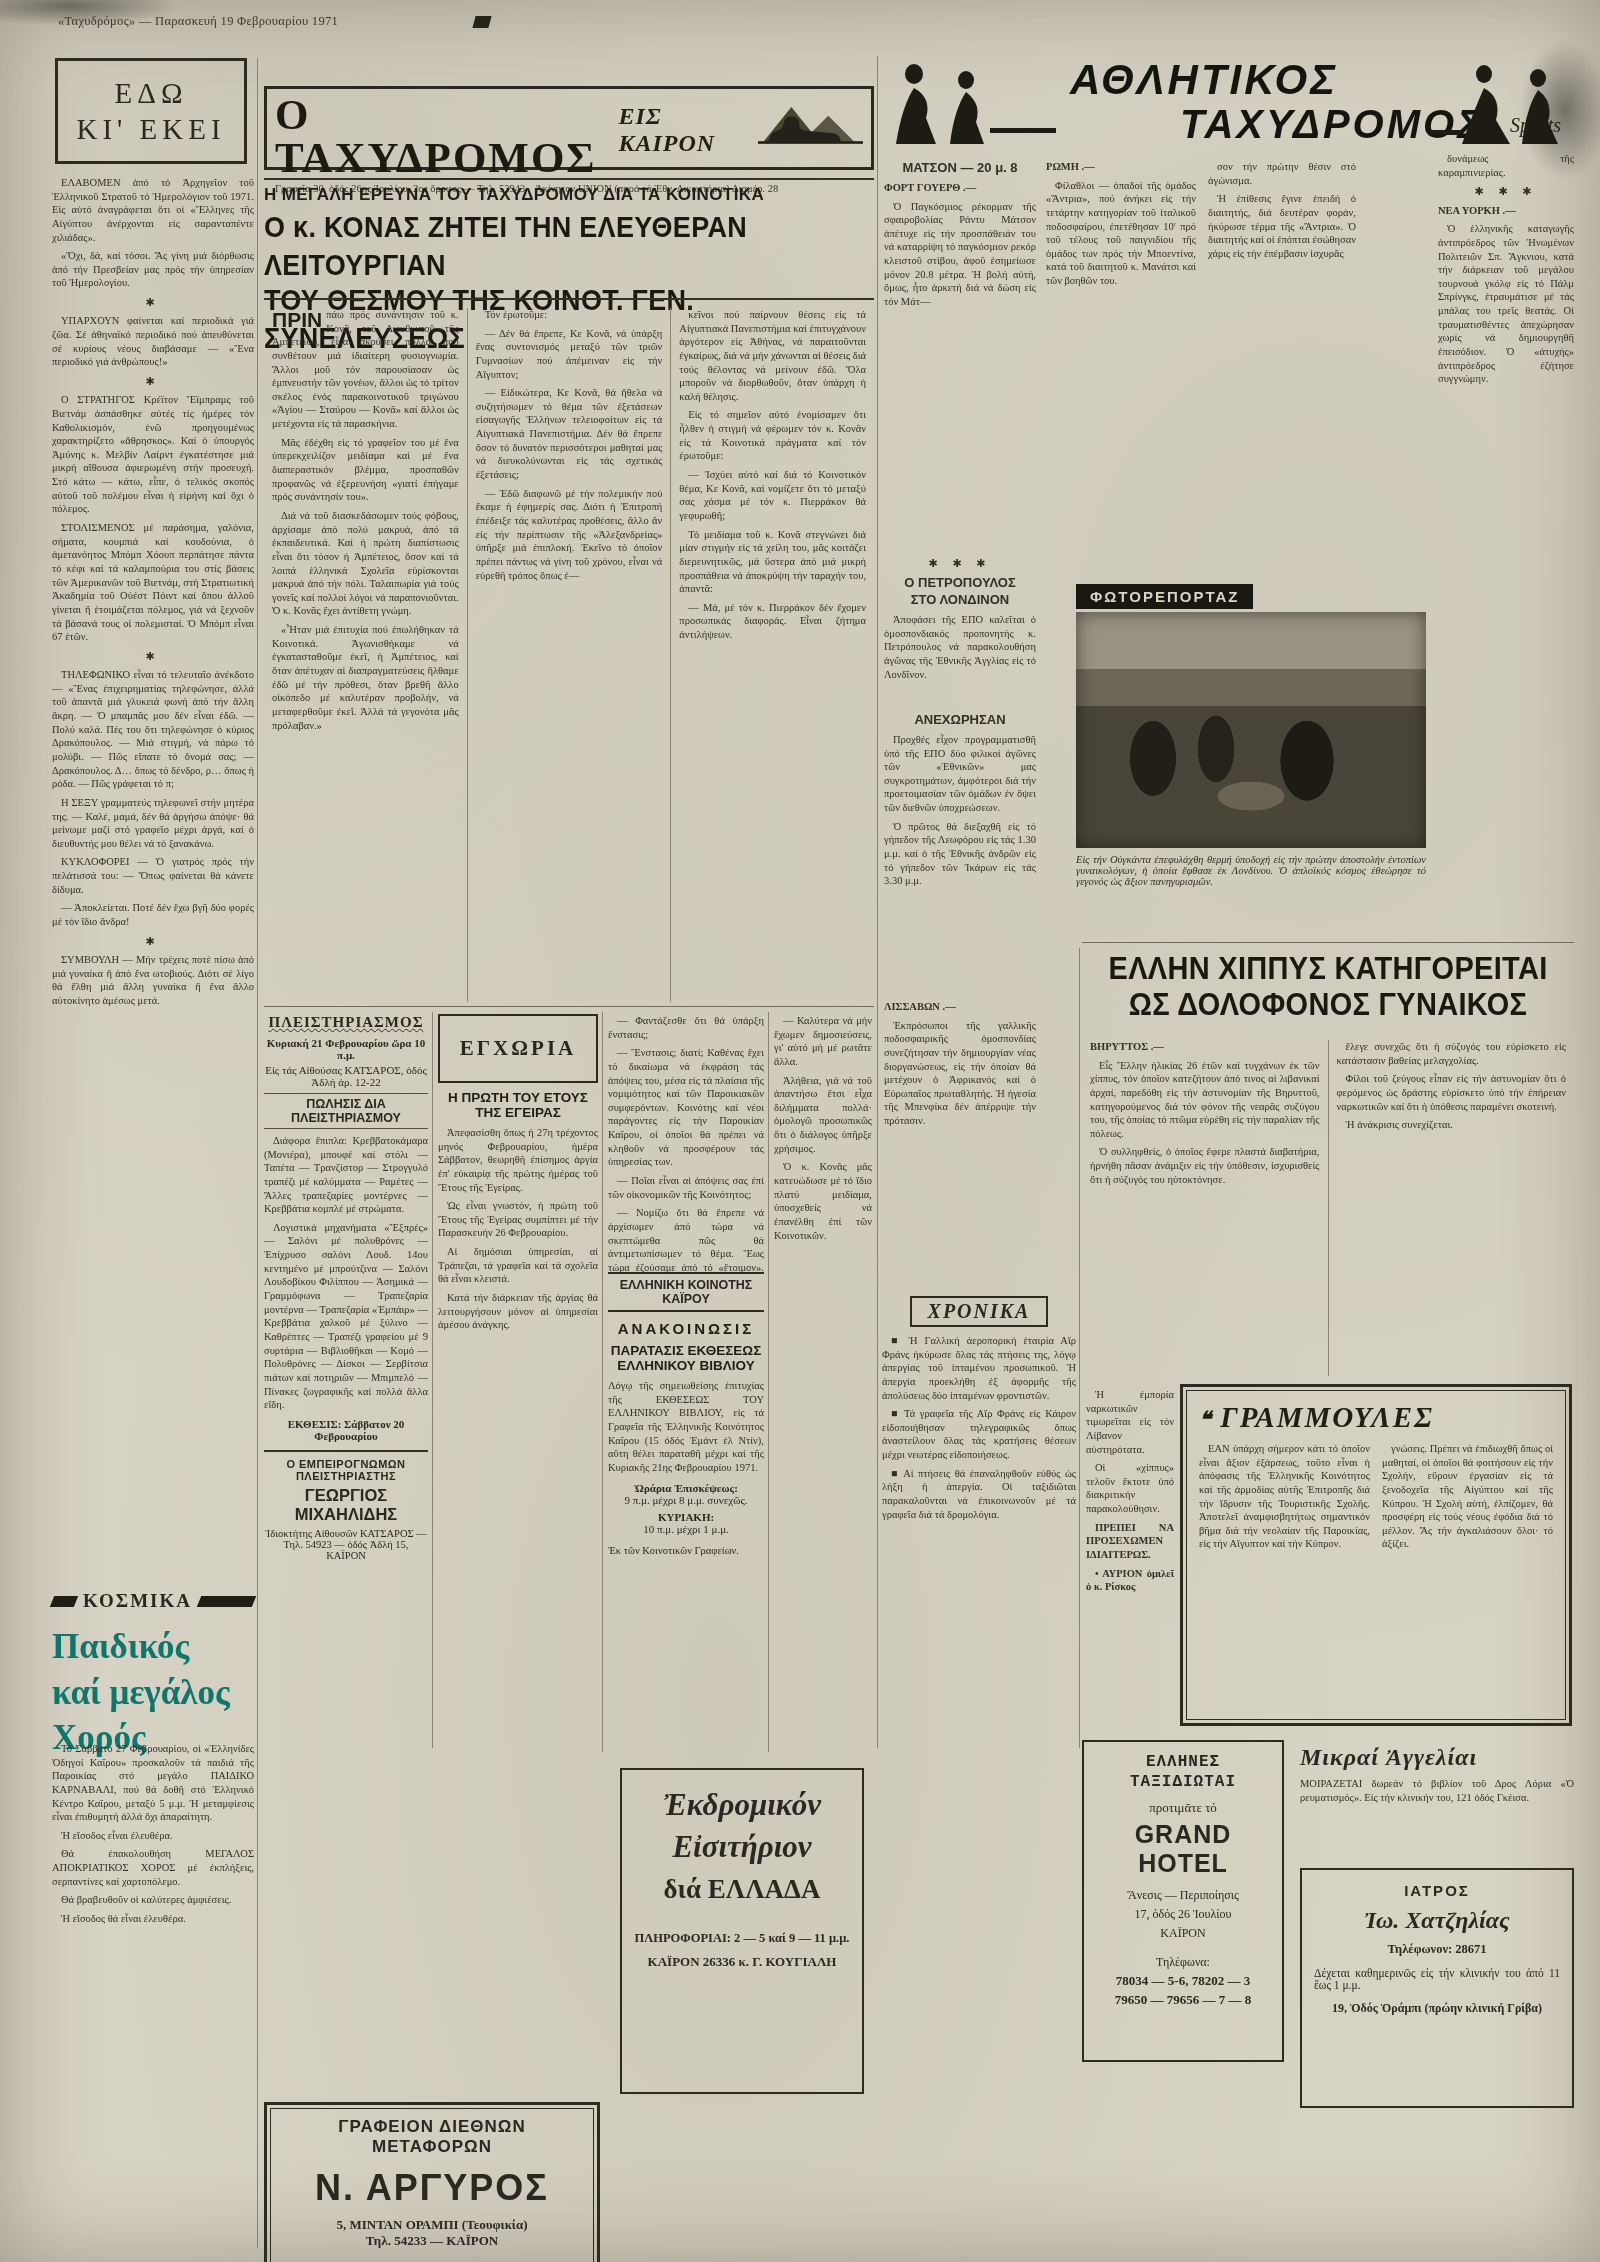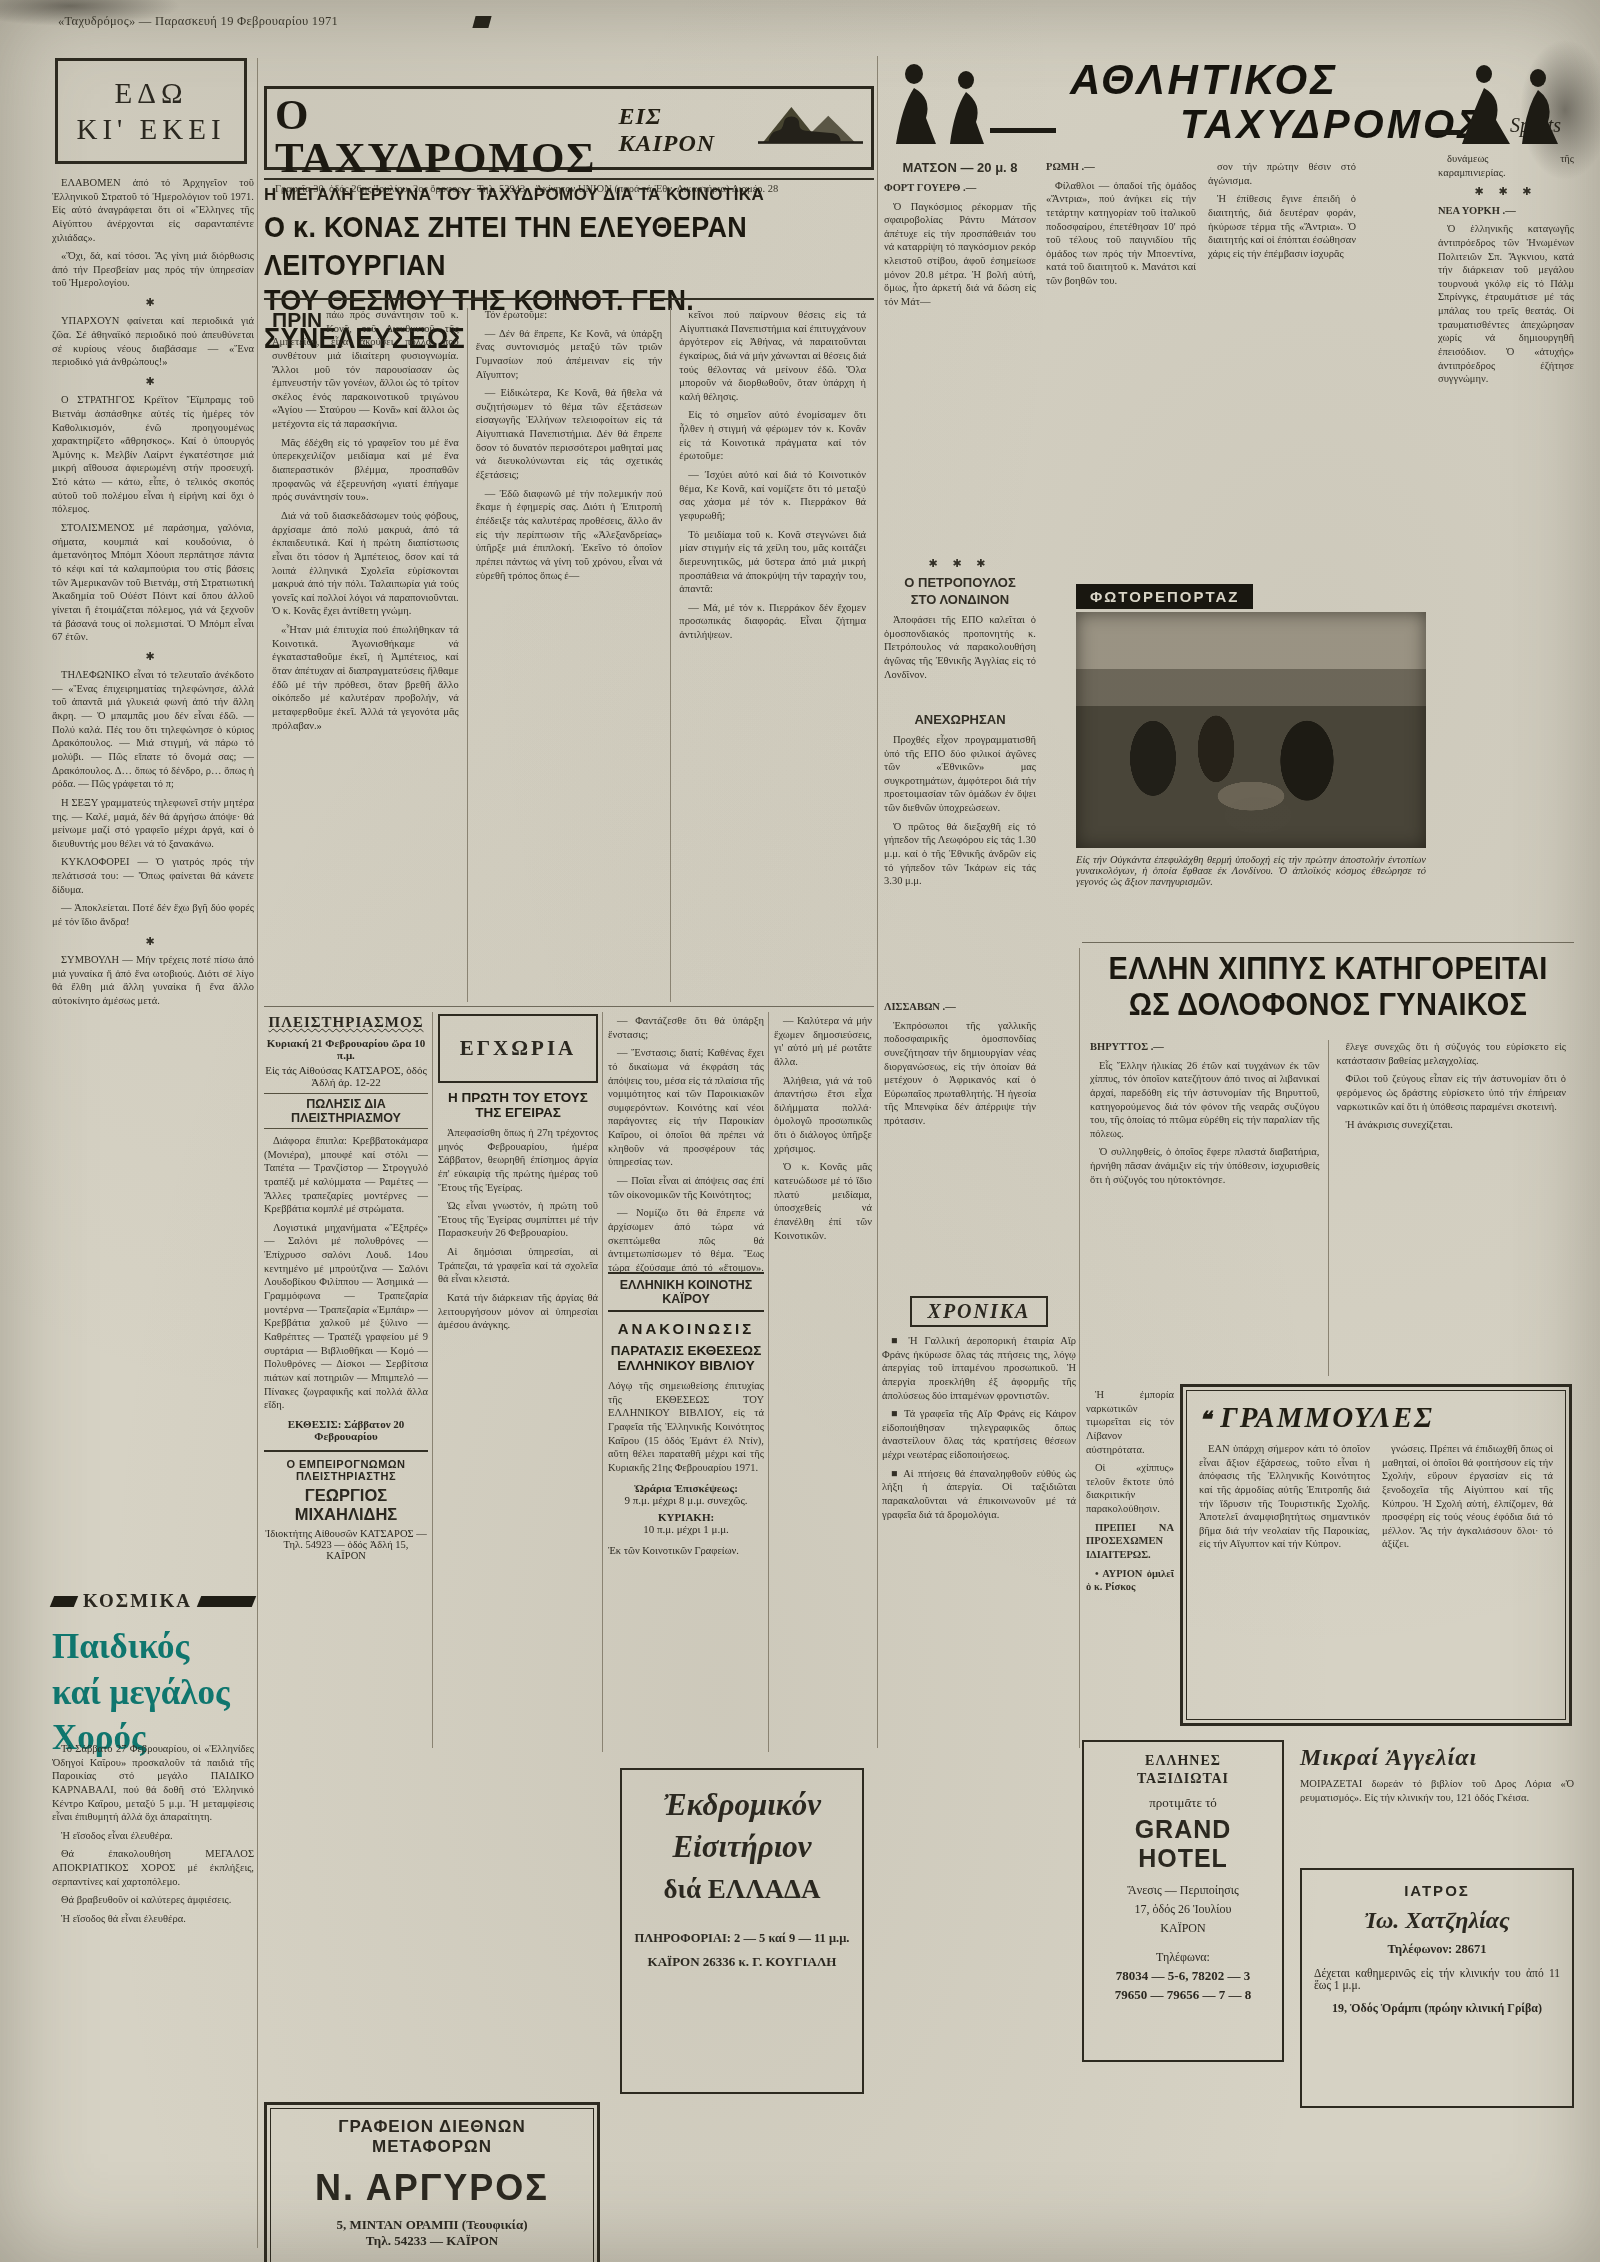--- a/index.html
+++ b/index.html
@@ -115,21 +115,21 @@
   .mov .ad1{font-size:13px;font-weight:bold}
   .mov .bd{font-size:13px;text-align:justify;margin-top:10px}
 
   .exc{padding:14px 12px;text-align:center}
   .exc .l{font-style:italic;font-weight:bold;font-size:31px;line-height:1.35}
   .exc .l3{font-weight:bold;font-size:27px;margin-top:6px}
   .exc .inf{font-size:12.5px;font-weight:bold;margin-top:26px}
   .exc .ph{font-size:13px;font-weight:bold;margin-top:8px}
 
   .hot{padding:10px 10px;text-align:center}
-  .hot .h{font-family:Liberation Serif, serif;font-weight:bold;font-size:14px;letter-spacing:1px;line-height:1.25}
+  .hot .h{font-family:Liberation Mono, monospace;font-weight:bold;font-size:16px;letter-spacing:1px;line-height:1.25}
   .hot .pre{font-size:13px;margin:8px 0 4px}
   .hot .nm{font-family:"Liberation Sans",sans-serif;font-weight:bold;font-size:25px;letter-spacing:1px}
   .hot .tg{font-size:12px;margin-top:10px}
   .hot .ad{font-size:12px;margin-top:4px}
   .hot .tl{font-size:12px;margin-top:14px}
   .hot .tn{font-size:13px;font-weight:bold;margin-top:3px}
 
   .sml-title{font-weight:bold;font-style:italic;font-size:24px;letter-spacing:1px;margin-bottom:6px}
 
   .doc{padding:12px 12px;text-align:center}

